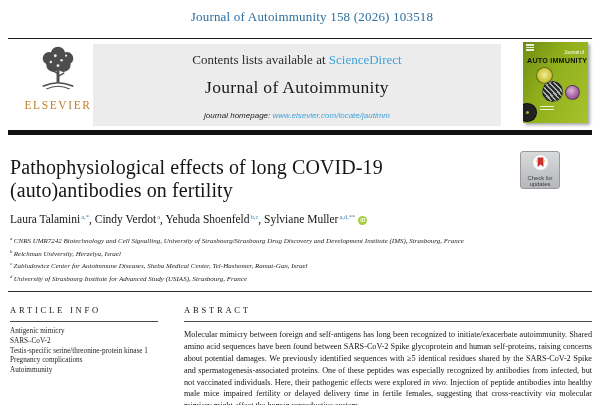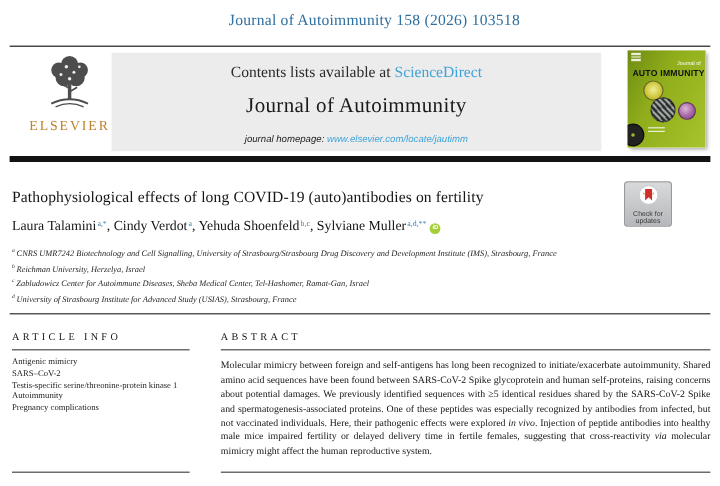--- a/index.html
+++ b/index.html
@@ -51,21 +51,21 @@
     background:radial-gradient(circle at 40% 35%,#dcb8d9 0%,#a863a6 55%,#7e3f7d 100%);}
   .cover-disc{position:absolute;left:-5px;top:61px;width:19px;height:19px;border-radius:50%;
     background:radial-gradient(circle,#222 0 62%,#0c0c0c 63% 100%);}
   .cover-disc:after{content:"";position:absolute;left:8px;top:8px;width:3px;height:3px;
     border-radius:50%;background:#9ab82a;}
   .cover-disc-text{position:absolute;left:17px;top:64px;width:14px;}
   .cover-disc-text i{display:block;height:1px;background:rgba(255,255,255,.8);margin-bottom:1.5px;}
   .thickrule{height:4.5px;background:#121212;margin:2px 8px 0;}
   
   .title-row{position:relative;margin:21px 10px 0;padding-right:80px;}
-  .article-title{font-size:13px;color:#151515;letter-spacing:.1px;}
+  .article-title{font-size:20px;color:#151515;letter-spacing:.1px;}
   .badge{
     position:absolute;top:-5px;right:30px;width:40px;height:38px;border-radius:3px;
     background:linear-gradient(#d9dadc,#b5b7ba);border:1px solid #97999c;
     text-align:center;cursor:pointer;box-sizing:border-box;
   }
   .badge-text{font-family:"Liberation Sans",sans-serif;font-size:5.8px;color:#3a3a3a;line-height:6.5px;}
   .authors{margin:11px 10px 0;font-size:11.5px;color:#141414;}
   .author .asup{font-size:6.5px;color:#3a7ca8;margin-left:1px;}
   .orcid{
     display:inline-block;width:9px;height:9px;border-radius:50%;background:#a6ce39;
@@ -180,22 +180,22 @@
 
 <div class="columns">
   <div class="col col-left">
     <div class="col-head">ARTICLE INFO</div>
     <div class="col-rule"></div>
     <div>
 
     <div class="kw">Antigenic mimicry</div>
         <div class="kw">SARS–CoV-2</div>
         <div class="kw">Testis-specific serine/threonine-protein kinase 1</div>
+        <div class="kw">Pregnancy complications</div>
         <div class="kw">Autoimmunity</div>
-        <div class="kw">Pregnancy complications</div>
       </div>
     <div class="col-bottomrule"></div>
   </div>
   <div class="col col-right">
     <div class="col-head">ABSTRACT</div>
     <div class="col-rule"></div>
     <p class="abstract"><span>Molecular mimicry between foreign and self-antigens has long been recognized to initiate/exacerbate autoimmunity. Shared amino acid sequences have been found between SARS-CoV-2 Spike glycoprotein and human self-proteins, raising concerns about potential damages. We previously identified sequences with ≥5 identical residues shared by the SARS-CoV-2 Spike and spermatogenesis-associated proteins. One of these peptides was especially recognized by antibodies from infected, but not vaccinated individuals. Here, their pathogenic effects were explored </span><span class="it">in vivo</span><span>. Injection of peptide antibodies into healthy male mice impaired fertility or delayed delivery time in fertile females, suggesting that cross-reactivity </span><span class="it">via</span><span> molecular mimicry might affect the human reproductive system.</span></p>
     <div class="col-bottomrule"></div>
   </div>
 </div>

